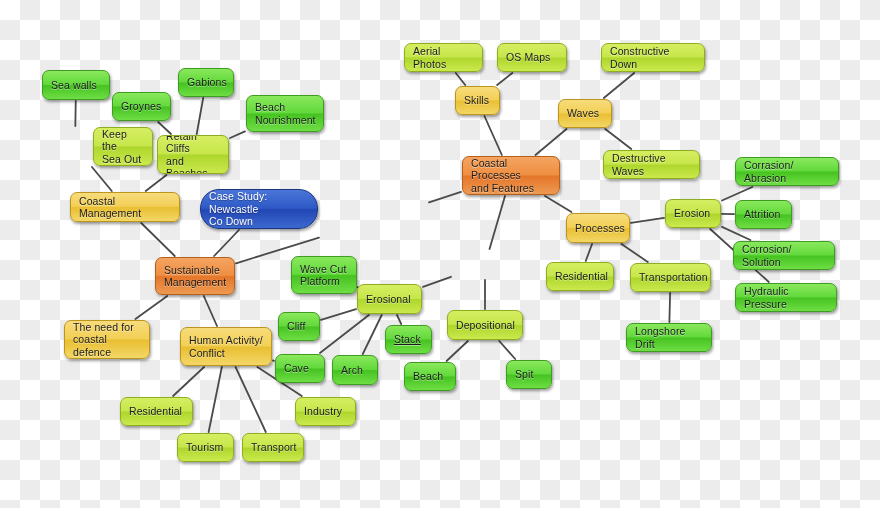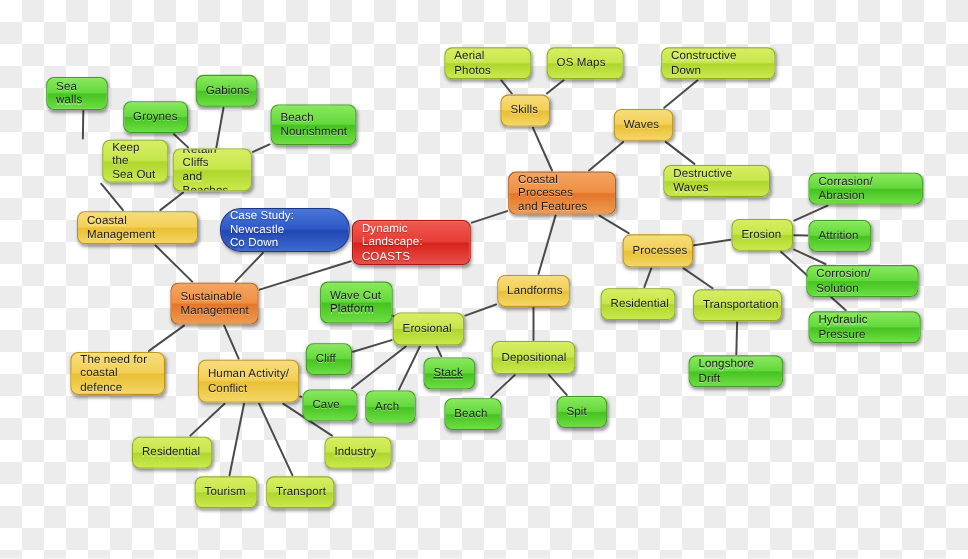--- a/index.html
+++ b/index.html
@@ -113,21 +113,21 @@
       <line x1="605.2107843137255" y1="129" x2="631.2892156862745" y2="149" stroke="#4a4a4a" stroke-width="1.8" stroke-linecap="round"></line>
       <line x1="592.0618556701031" y1="244" x2="585.7525773195877" y2="261" stroke="#4a4a4a" stroke-width="1.8" stroke-linecap="round"></line>
       <line x1="621.4343434343434" y1="244" x2="647.7979797979798" y2="262" stroke="#4a4a4a" stroke-width="1.8" stroke-linecap="round"></line>
       <line x1="631" y1="222.96315789473684" x2="664" y2="217.92631578947368" stroke="#4a4a4a" stroke-width="1.8" stroke-linecap="round"></line>
       <line x1="670.1125" y1="293" x2="669.3875" y2="322" stroke="#4a4a4a" stroke-width="1.8" stroke-linecap="round"></line>
       <line x1="722" y1="200.54255319148936" x2="752.3095238095239" y2="187" stroke="#4a4a4a" stroke-width="1.8" stroke-linecap="round"></line>
       <line x1="722" y1="213.9113475177305" x2="734" y2="214.08156028368793" stroke="#4a4a4a" stroke-width="1.8" stroke-linecap="round"></line>
       <line x1="722" y1="226.8846153846154" x2="750.4166666666666" y2="240" stroke="#4a4a4a" stroke-width="1.8" stroke-linecap="round"></line>
       <line x1="710.1607142857143" y1="229" x2="768.8392857142857" y2="282" stroke="#4a4a4a" stroke-width="1.8" stroke-linecap="round"></line>
     </svg>
-<div class="node c-green" style="left: 42px; top: 70px; width: 56px; height: 30px;">
+<div class="node c-green" style="left: 42px; top: 70px; width: 68px; height: 30px;">
       <span>Sea walls</span>
     </div>
     <div class="node c-green" style="left: 112px; top: 92px; width: 59px; height: 29px;">
       <span>Groynes</span>
     </div>
     <div class="node c-green" style="left: 178px; top: 68px; width: 56px; height: 29px;">
       <span>Gabions</span>
     </div>
     <div class="node c-green" style="left: 246px; top: 95px; width: 78px; height: 37px;">
       <span>Beach
@@ -141,24 +141,20 @@
       <span>Retain Cliffs
 and Beaches</span>
     </div>
     <div class="node c-gold" style="left: 70px; top: 192px; width: 110px; height: 30px;">
       <span>Coastal Management</span>
     </div>
     <div class="node c-blue" style="left: 200px; top: 189px; width: 118px; height: 40px; border-radius: 19px;">
       <span>Case Study:  Newcastle
 Co Down</span>
     </div>
-    <div class="node c-red" style="left: 320px; top: 200px; width: 108px; height: 41px;">
-      <span>Dynamic Landscape:
-COASTS</span>
-    </div>
     <div class="node c-orange" style="left: 155px; top: 257px; width: 80px; height: 38px;">
       <span>Sustainable
 Management</span>
     </div>
     <div class="node c-gold" style="left: 64px; top: 320px; width: 86px; height: 39px;">
       <span>The need for
 coastal defence</span>
     </div>
     <div class="node c-gold" style="left: 180px; top: 327px; width: 92px; height: 39px;">
       <span>Human Activity/
@@ -188,23 +184,20 @@
     </div>
     <div class="node c-green" style="left: 275px; top: 354px; width: 50px; height: 29px;">
       <span>Cave</span>
     </div>
     <div class="node c-green" style="left: 332px; top: 355px; width: 46px; height: 30px;">
       <span>Arch</span>
     </div>
     <div class="node c-green" style="left: 385px; top: 325px; width: 47px; height: 29px; text-decoration: underline;">
       <span>Stack</span>
     </div>
-    <div class="node c-gold" style="left: 452px; top: 250px; width: 66px; height: 29px;">
-      <span>Landforms</span>
-    </div>
     <div class="node c-lime" style="left: 447px; top: 310px; width: 76px; height: 30px;">
       <span>Depositional</span>
     </div>
     <div class="node c-green" style="left: 404px; top: 362px; width: 52px; height: 29px;">
       <span>Beach</span>
     </div>
     <div class="node c-green" style="left: 506px; top: 360px; width: 46px; height: 29px;">
       <span>Spit</span>
     </div>
     <div class="node c-orange" style="left: 462px; top: 156px; width: 98px; height: 39px;">

